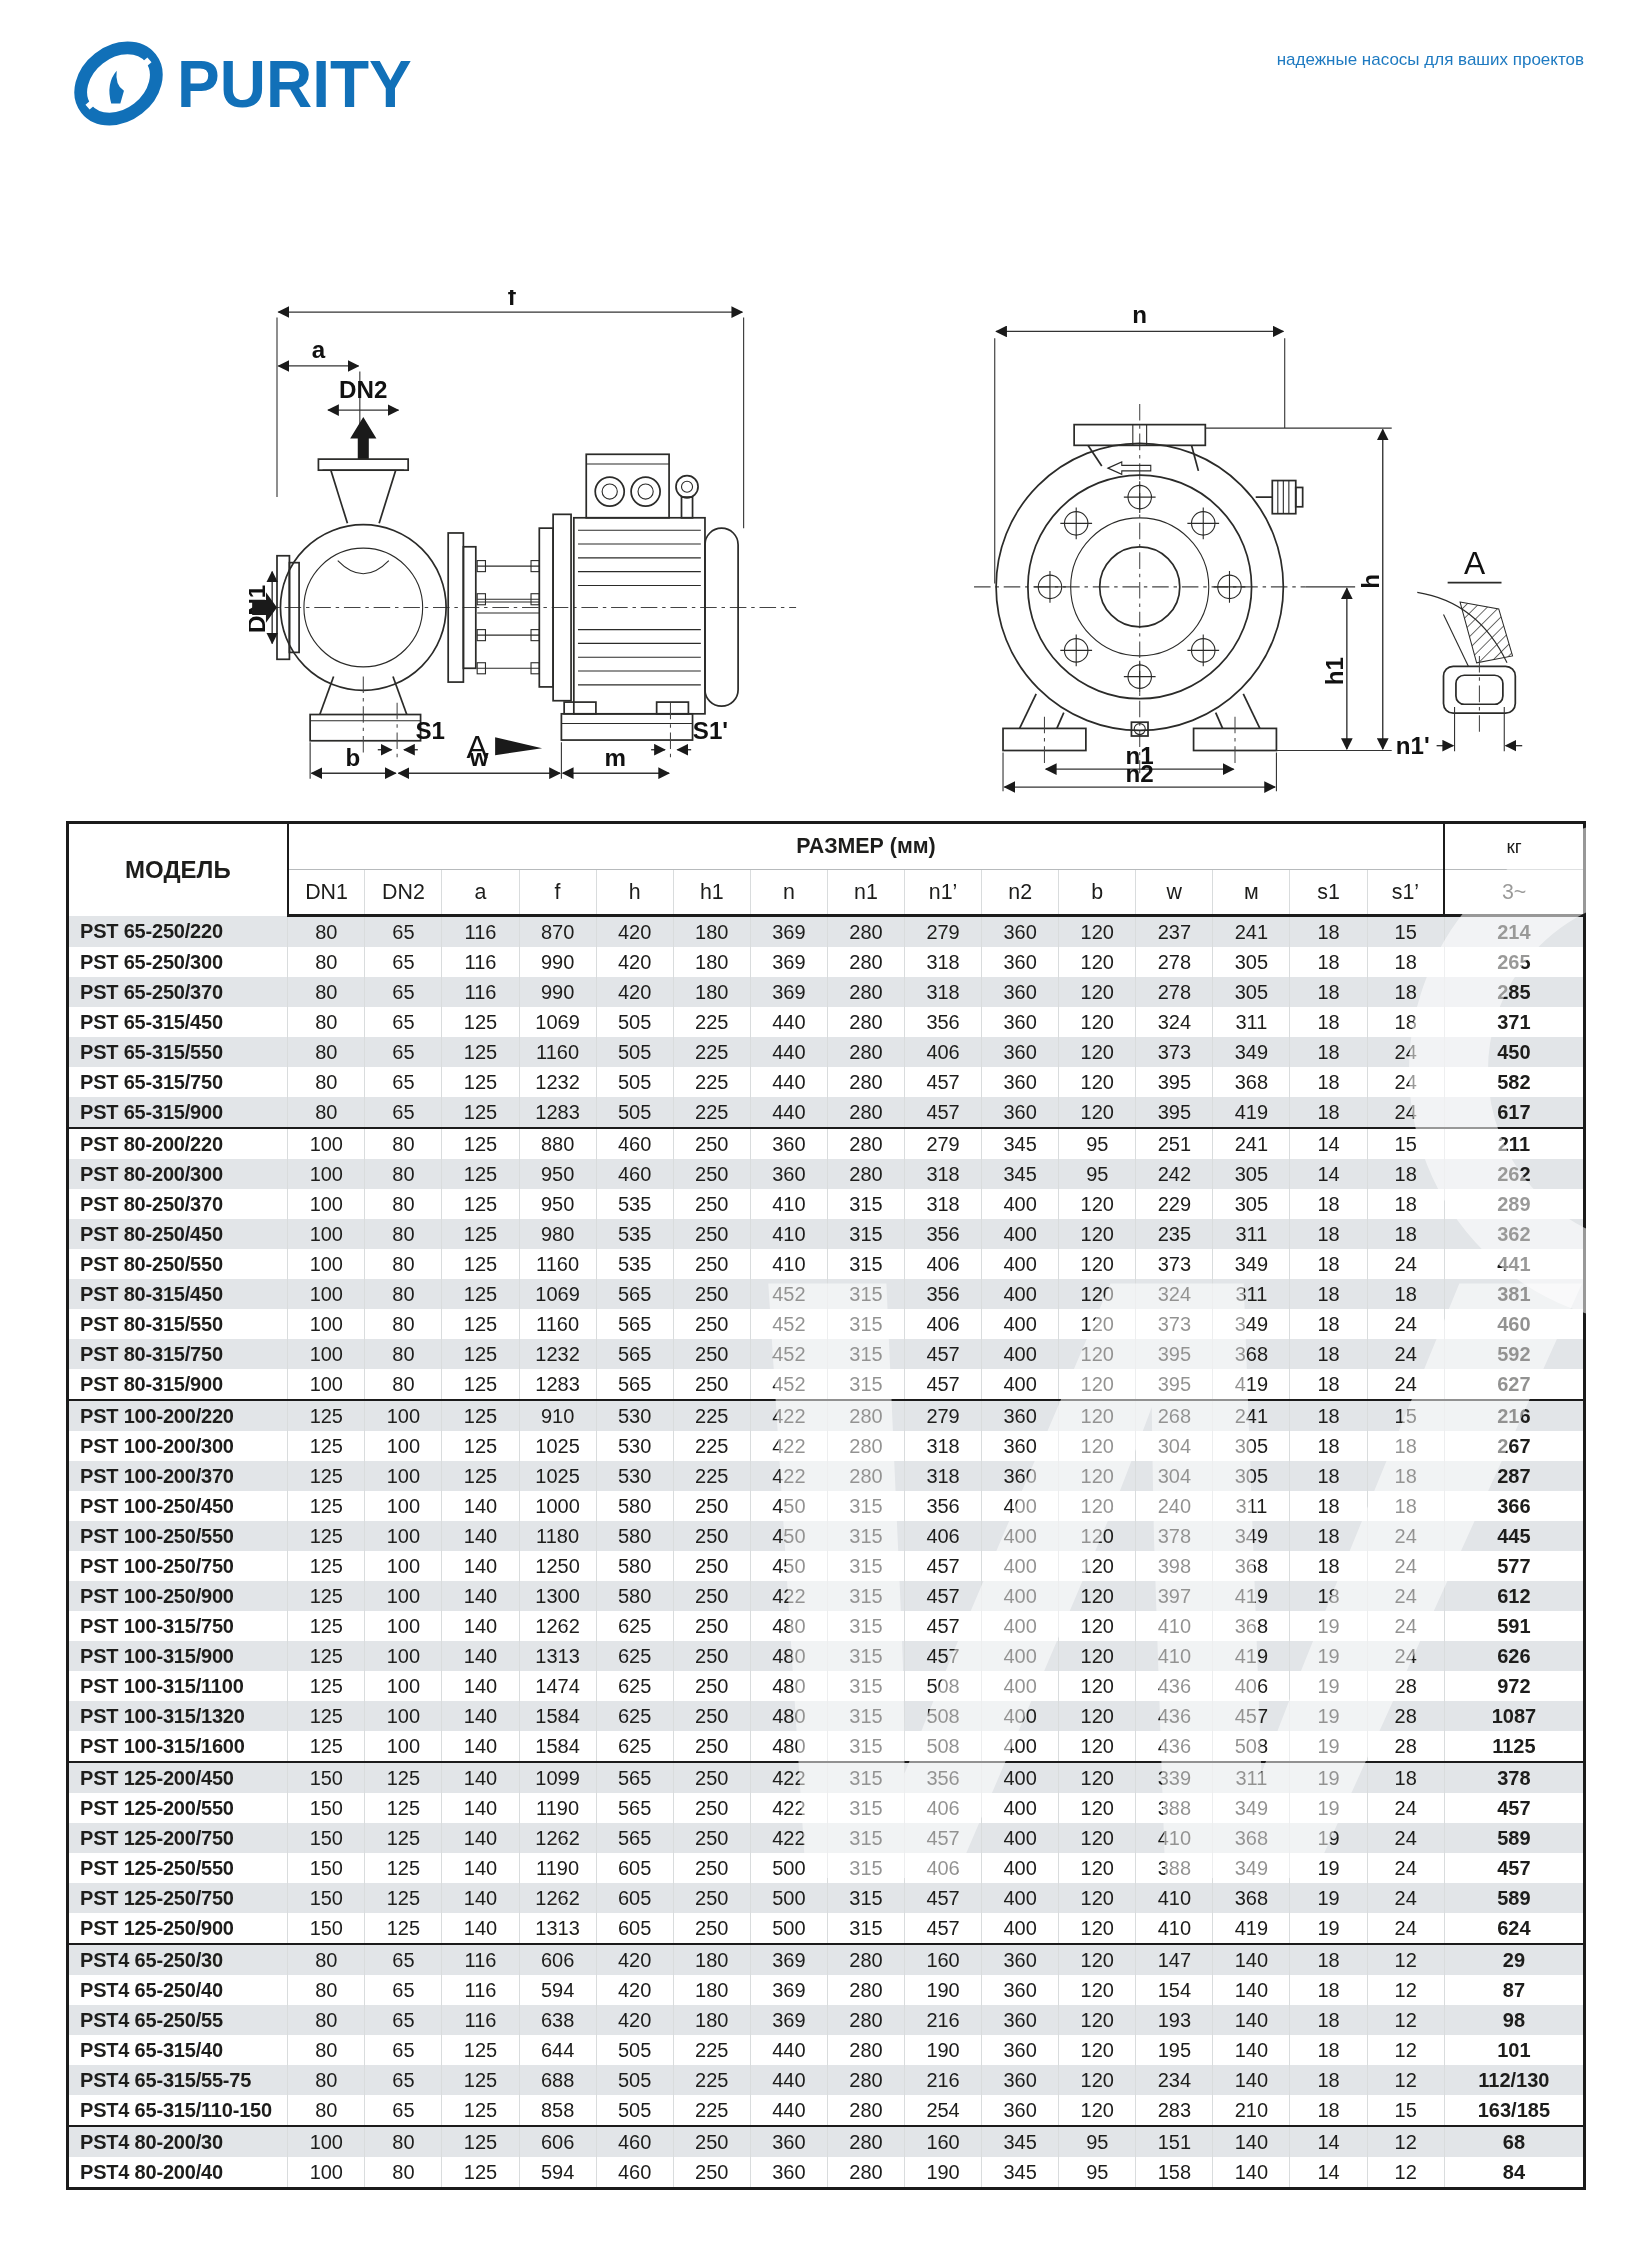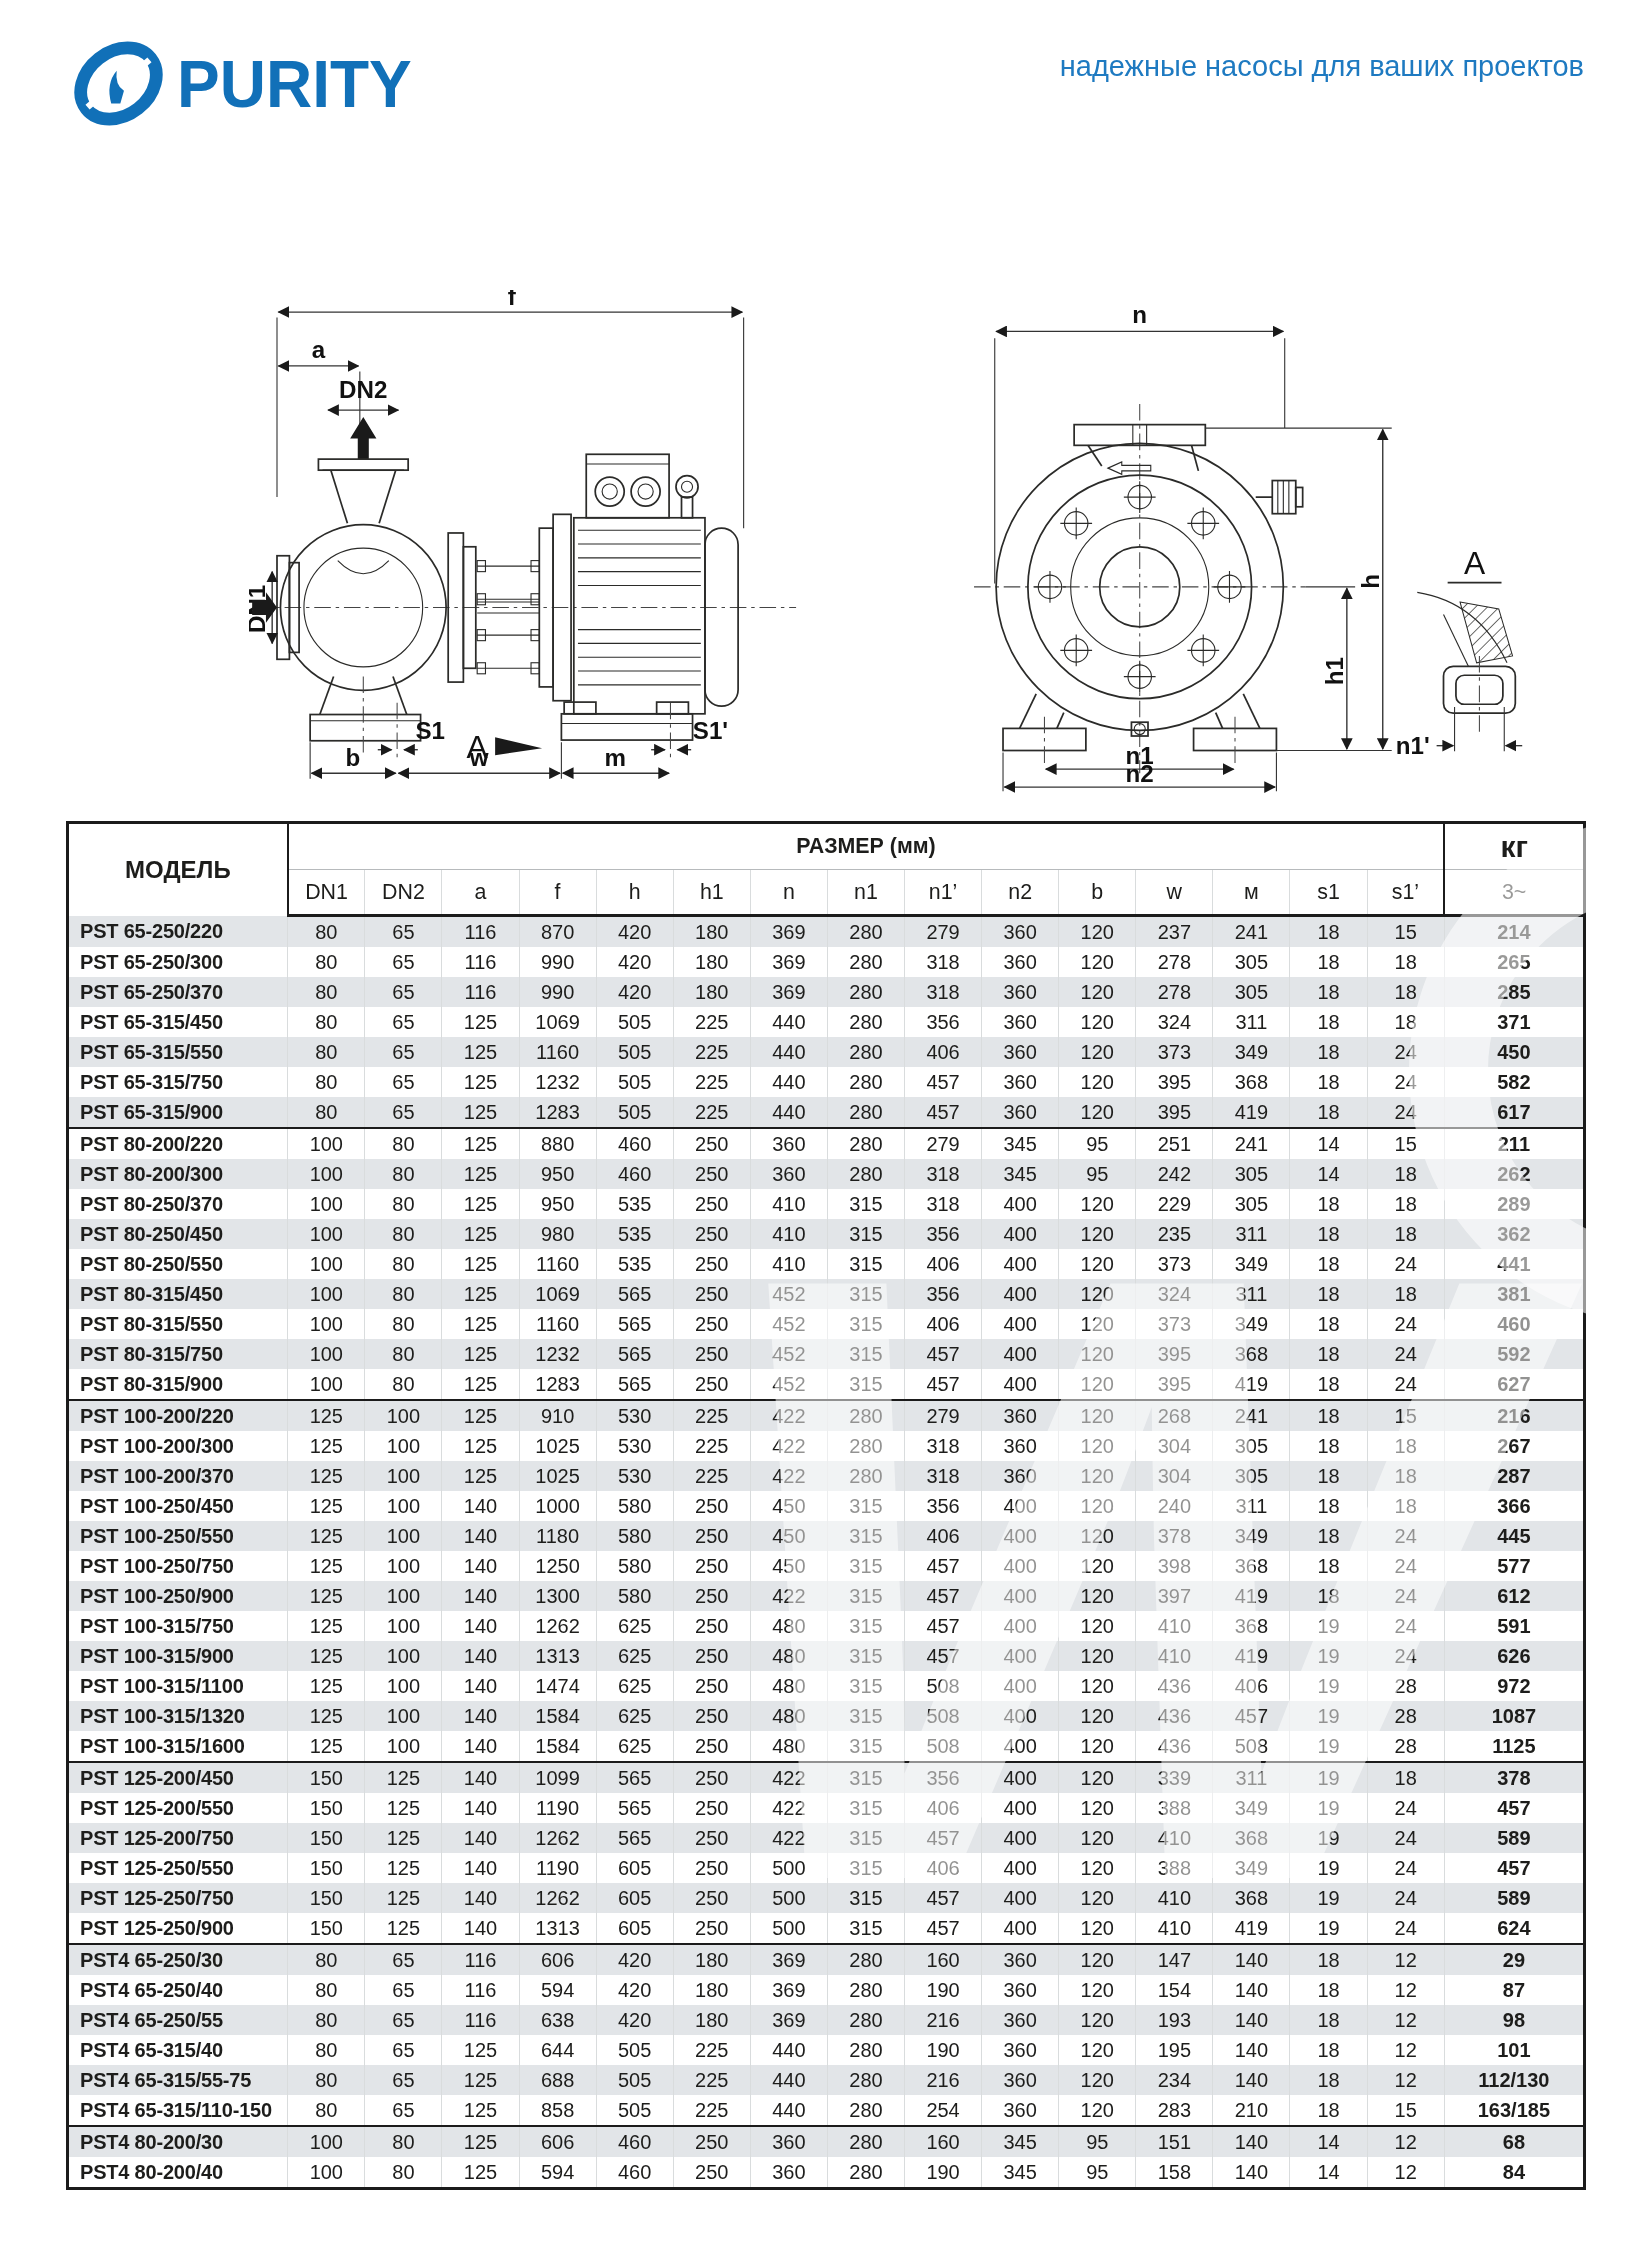--- a/index.html
+++ b/index.html
@@ -6,21 +6,21 @@
   html,body { background:#888; }
   body { font-family:"Liberation Sans", sans-serif; }
   .page {
     position:relative; width:1650px; height:2261px;
     background:#ffffff; margin:0 auto; overflow:hidden;
   }
   
   .brand { position:absolute; left:73px; top:38px; display:flex; align-items:center; gap:13px; }
   .logo-mark { width:91px; height:91px; }
   .logo-text { font-size:64px; font-weight:800; color:#1170b8; letter-spacing:0px; transform:scaleY(1.04); }
-  .tagline { position:absolute; right:66px; top:50px; font-size:29px; color:#1e7ac1; }
+  .tagline { position:absolute; right:66px; top:50px; font-size:17px; color:#1e7ac1; }
 
   
   .drawing { position:absolute; }
   .drawing svg { display:block; }
   .sv { left:249px; top:290px; }
   .fv { left:960px; top:290px; }
   svg .ln { stroke:#2b2b29; stroke-width:2.5; fill:none; }
   svg .thin { stroke:#2b2b29; stroke-width:1.6; fill:none; }
   svg .dim { stroke:#333; stroke-width:2; fill:none; }
   svg .ext { stroke:#333; stroke-width:1.6; fill:none; }
@@ -30,21 +30,21 @@
   svg text.viewlbl { font-family:"Liberation Sans",sans-serif; font-weight:normal; font-size:46px; fill:#111; }
 
   
   table.spec { position:absolute; left:66px; top:821px; width:1520px;
     border-collapse:collapse; table-layout:fixed;
     border:3.5px solid #1b1b1b; z-index:2; }
   table.spec th, table.spec td { text-align:center; vertical-align:middle; color:#1d1d1b; }
   thead th { background:#fff; }
   th.model-h { font-size:24px; font-weight:bold; border-right:2.1px solid #1b1b1b; }
   th.size-h  { font-size:21.4px; font-weight:bold; height:47px; border-bottom:1.4px solid #b7babc; }
-  th.kg-h    { font-size:30px; font-weight:bold; border-left:2.1px solid #1b1b1b; border-bottom:1.4px solid #b7babc; }
+  th.kg-h    { font-size:19px; font-weight:normal; border-left:2.1px solid #1b1b1b; border-bottom:1.4px solid #b7babc; }
   tr.subrow th { font-size:21.4px; font-weight:normal; height:46px;
     border-left:1.4px solid #d9dcdd; border-bottom:3.5px solid #1b1b1b; }
   tr.subrow th:first-child { border-left:none; }
   th.kg-sub { border-left:2.1px solid #1b1b1b !important; font-size:21px; }
   tbody td { height:30px; line-height:30px; font-size:20px; border-left:1.4px solid #d9dcdd; }
   tbody td.model { text-align:left; padding-left:11px; font-weight:bold; border-left:none;
     letter-spacing:-0.2px; }
   tbody td.kg { font-weight:bold; }
   tbody tr.alt td { background:#e2e5e8; }
   tbody tr.group-start td { border-top:2.8px solid #1b1b1b; }

